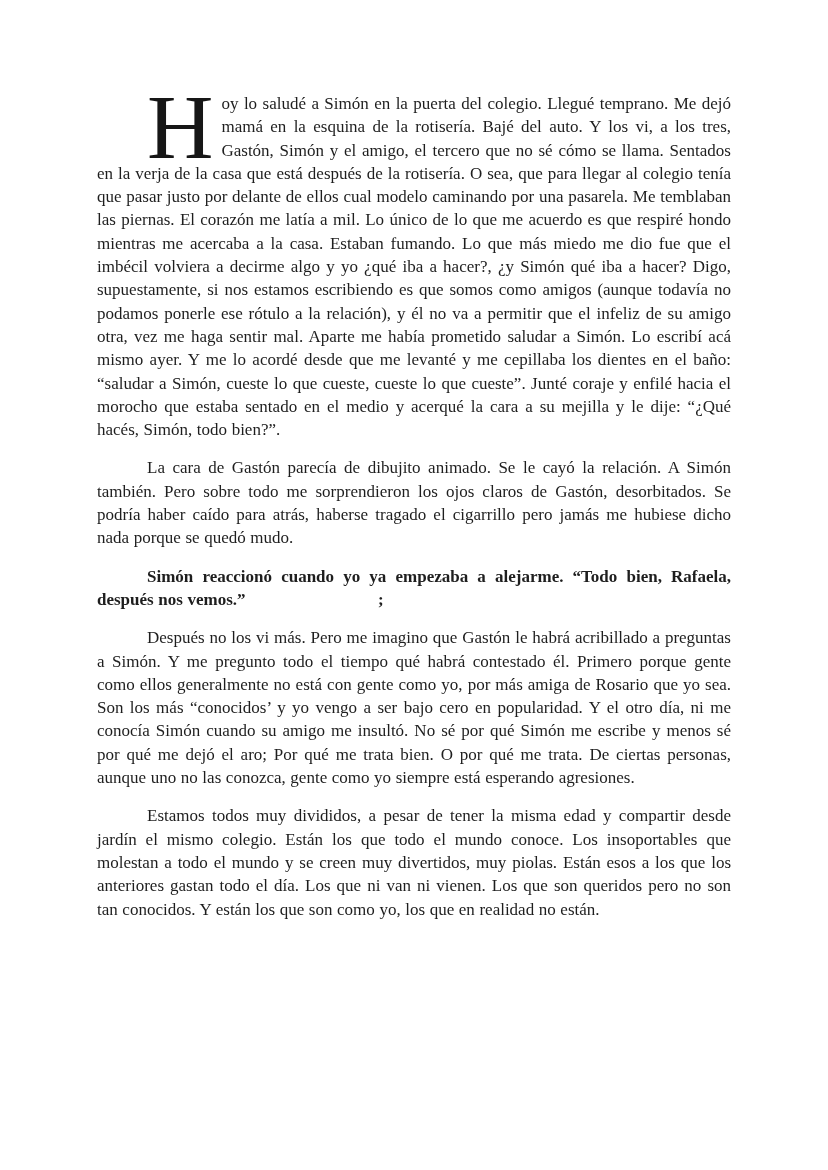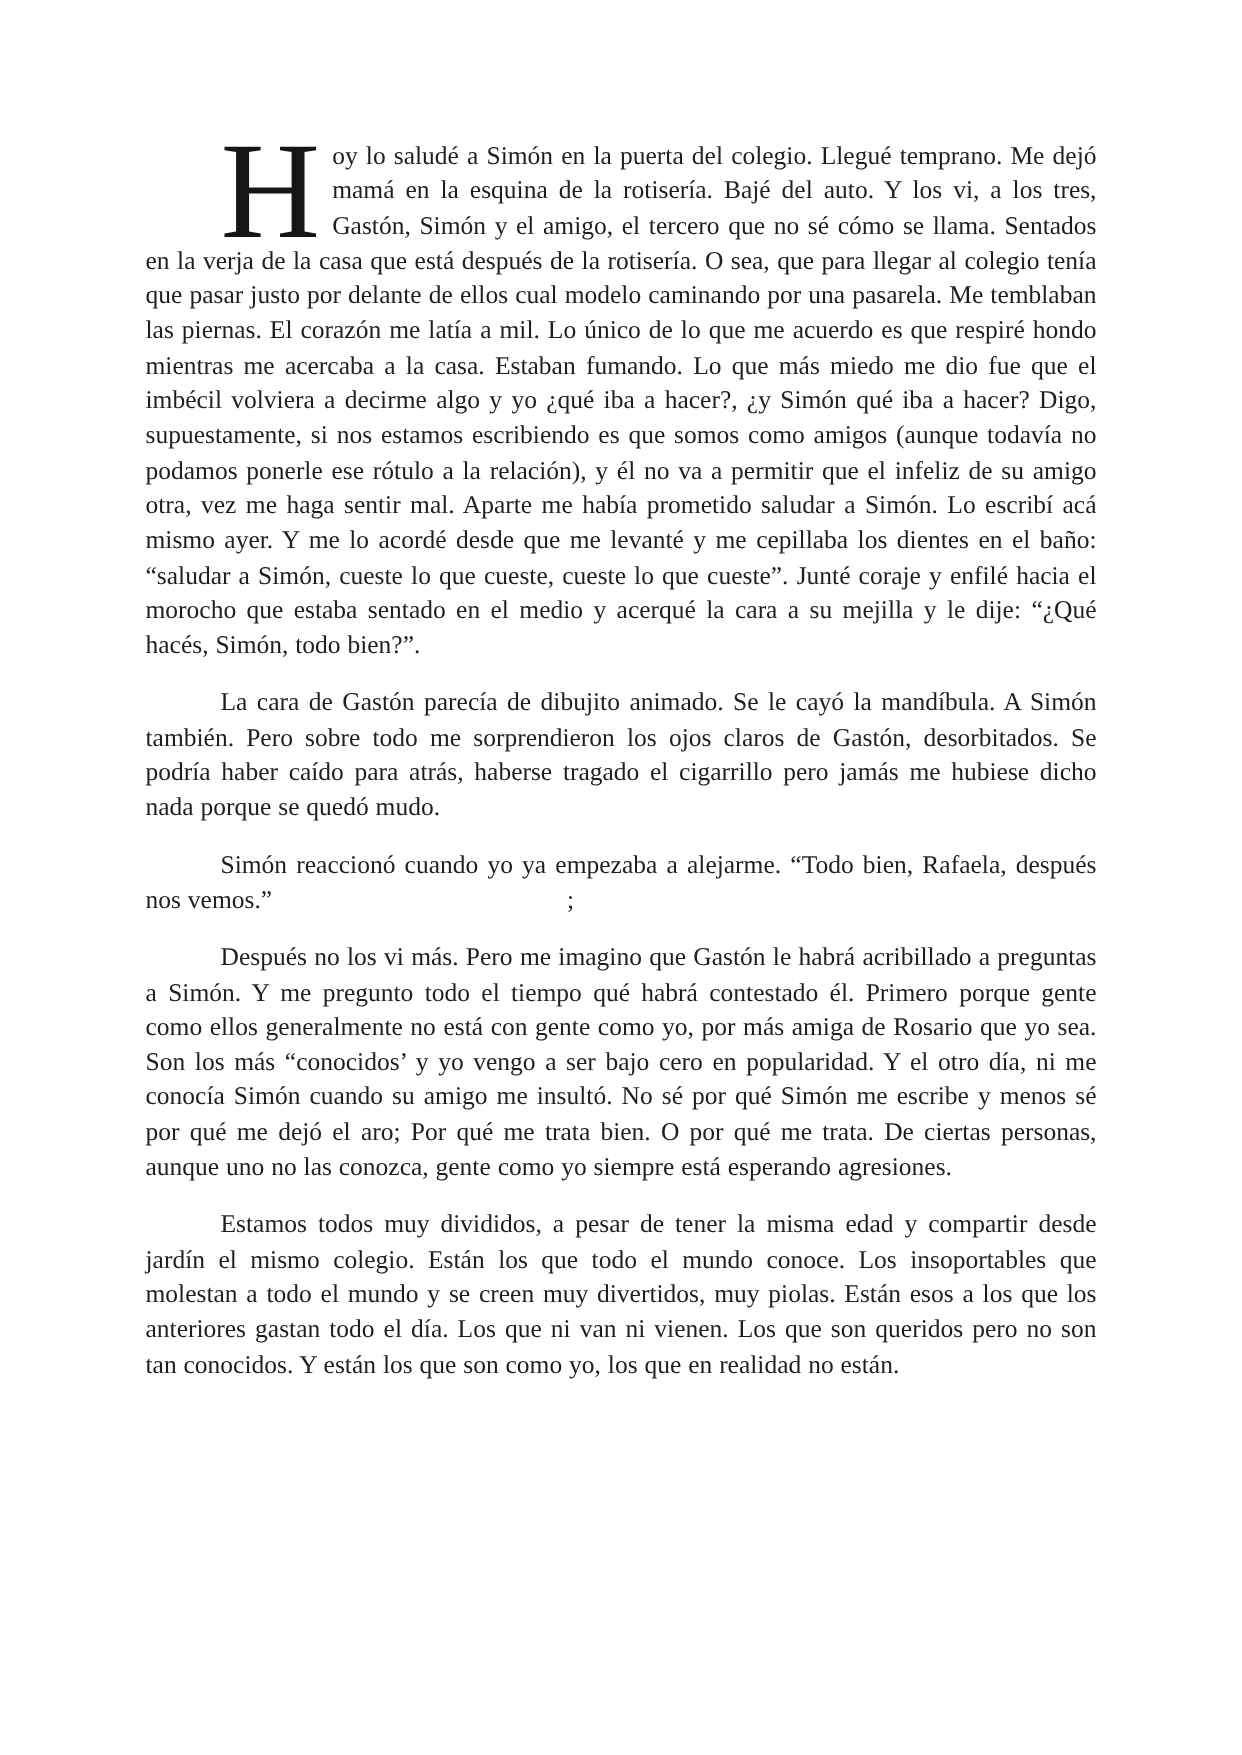--- a/index.html
+++ b/index.html
@@ -42,37 +42,38 @@
     float: left;
     font-size: 92px;
     line-height: 66px;
     height: 66px;
     margin: 2px 8px 0 50px;
     color: #161616;
     font-weight: 400;
   }
   .p-stray {
     position: relative;
+    font-weight: bold;
   }
   .stray-semicolon {
     position: absolute;
     left: 281px;
     top: 23px;
     text-indent: 0;
   }
 </style>
 </head>
 <body>
 
 <div class="page">
   <div class="text-block">
 
     <p class="p-dropcap"><span class="dropcap">H</span><span>oy lo saludé a Simón en la puerta del colegio. Llegué temprano. Me dejó mamá en la esquina de la rotisería. Bajé del auto. Y los vi, a los tres, Gastón, Simón y el amigo, el tercero que no sé cómo se llama. Sentados en la verja de la casa que está después de la rotisería. O sea, que para llegar al colegio tenía que pasar justo por delante de ellos cual modelo caminando por una pasarela. Me temblaban las piernas. El corazón me latía a mil. Lo único de lo que me acuerdo es que respiré hondo mientras me acercaba a la casa. Estaban fumando. Lo que más miedo me dio fue que el imbécil volviera a decirme algo y yo ¿qué iba a hacer?, ¿y Simón qué iba a hacer? Digo, supuestamente, si nos estamos escribiendo es que somos como amigos (aunque todavía no podamos ponerle ese rótulo a la relación), y él no va a permitir que el infeliz de su amigo otra, vez me haga sentir mal. Aparte me había prometido saludar a Simón. Lo escribí acá mismo ayer. Y me lo acordé desde que me levanté y me cepillaba los dientes en el baño: “saludar a Simón, cueste lo que cueste, cueste lo que cueste”. Junté coraje y enfilé hacia el morocho que estaba sentado en el medio y acerqué la cara a su mejilla y le dije: “¿Qué hacés, Simón, todo bien?”.</span></p>
 
-    <p><span>La cara de Gastón parecía de dibujito animado. Se le cayó la mandíbula. A Simón también. Pero sobre todo me sorprendieron los ojos claros de Gastón, desorbitados. Se podría haber caído para atrás, haberse tragado el cigarrillo pero jamás me hubiese dicho nada porque se quedó mudo.</span></p>
+    <p><span>La cara de Gastón parecía de dibujito animado. Se le cayó la relación. A Simón también. Pero sobre todo me sorprendieron los ojos claros de Gastón, desorbitados. Se podría haber caído para atrás, haberse tragado el cigarrillo pero jamás me hubiese dicho nada porque se quedó mudo.</span></p>
 
     <p class="p-stray"><span>Simón reaccionó cuando yo ya empezaba a alejarme. “Todo bien, Rafaela, después nos vemos.”</span><span class="stray-semicolon">;</span></p>
 
 
     <p><span>Después no los vi más. Pero me imagino que Gastón le habrá acribillado a preguntas a Simón. Y me pregunto todo el tiempo qué habrá contestado él. Primero porque gente como ellos generalmente no está con gente como yo, por más amiga de Rosario que yo sea. Son los más “conocidos’ y yo vengo a ser bajo cero en popularidad. Y el otro día, ni me conocía Simón cuando su amigo me insultó. No sé por qué Simón me escribe y menos sé por qué me dejó el aro; Por qué me trata bien. O por qué me trata. De ciertas personas, aunque uno no las conozca, gente como yo siempre está esperando agresiones.</span></p>
 
     <p><span>Estamos todos muy divididos, a pesar de tener la misma edad y compartir desde jardín el mismo colegio. Están los que todo el mundo conoce. Los insoportables que molestan a todo el mundo y se creen muy divertidos, muy piolas. Están esos a los que los anteriores gastan todo el día. Los que ni van ni vienen. Los que son queridos pero no son tan conocidos. Y están los que son como yo, los que en realidad no están.</span></p>
 
   </div>
 </div>

